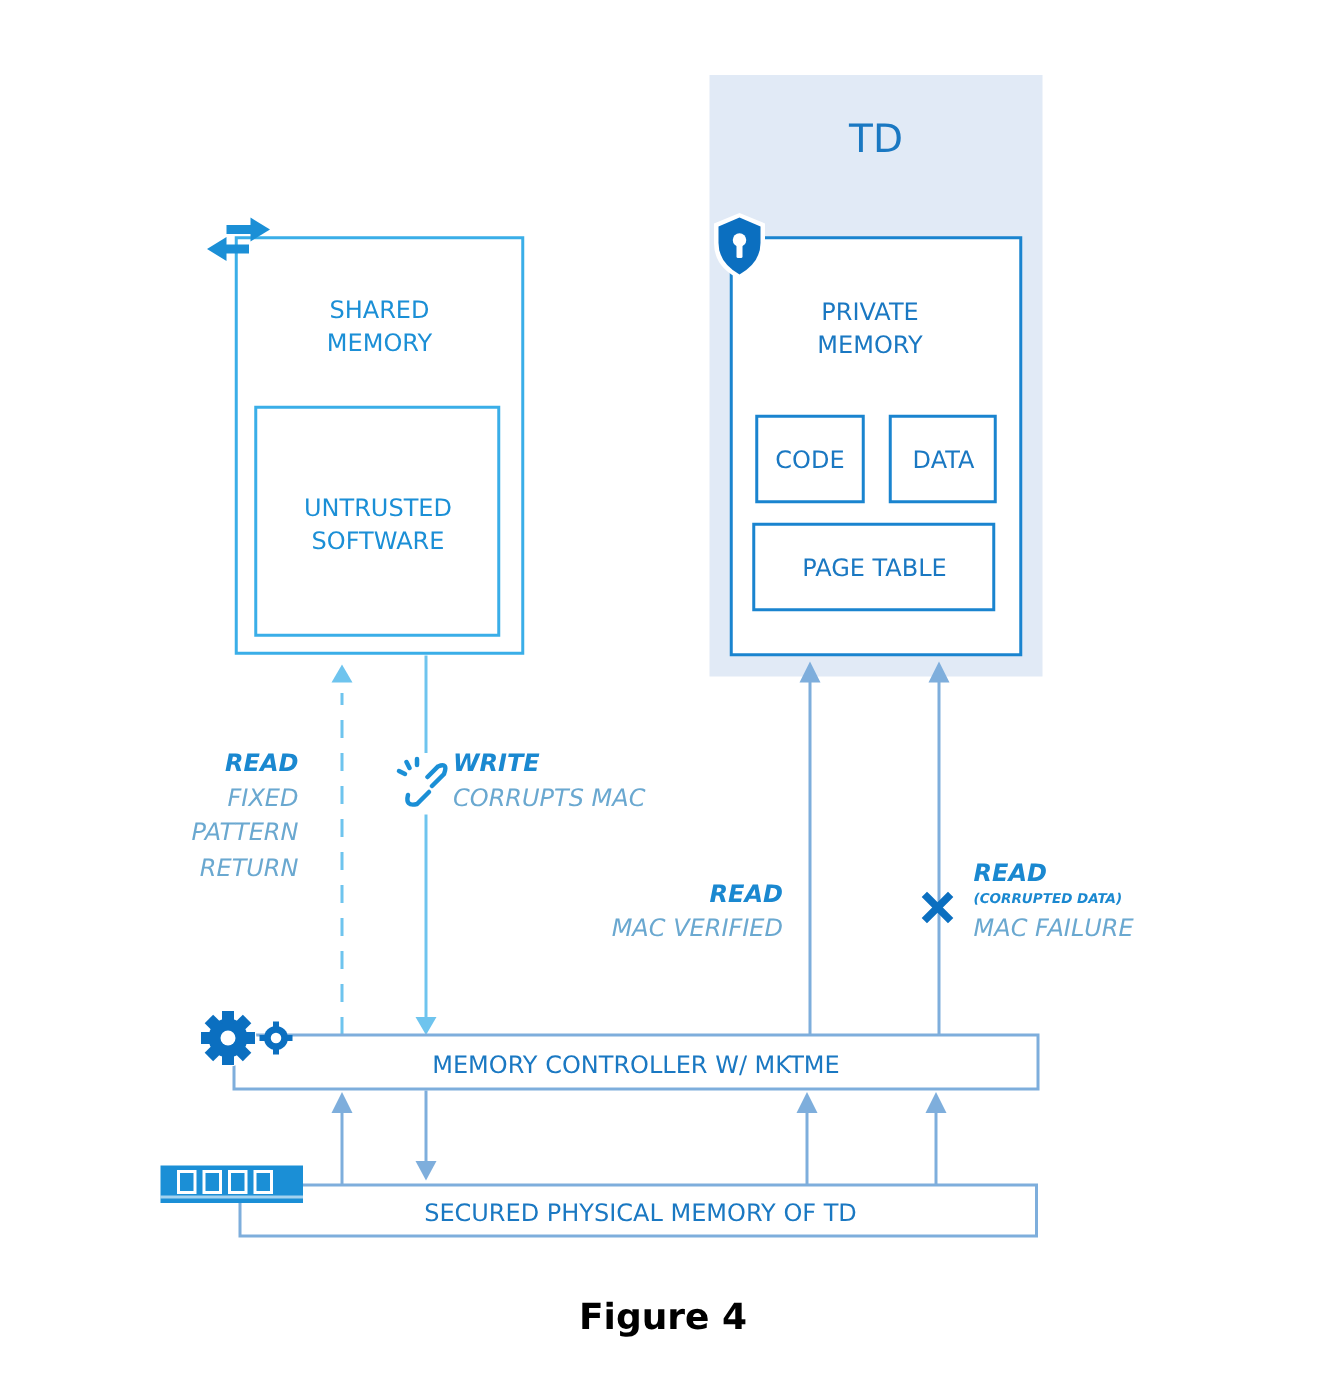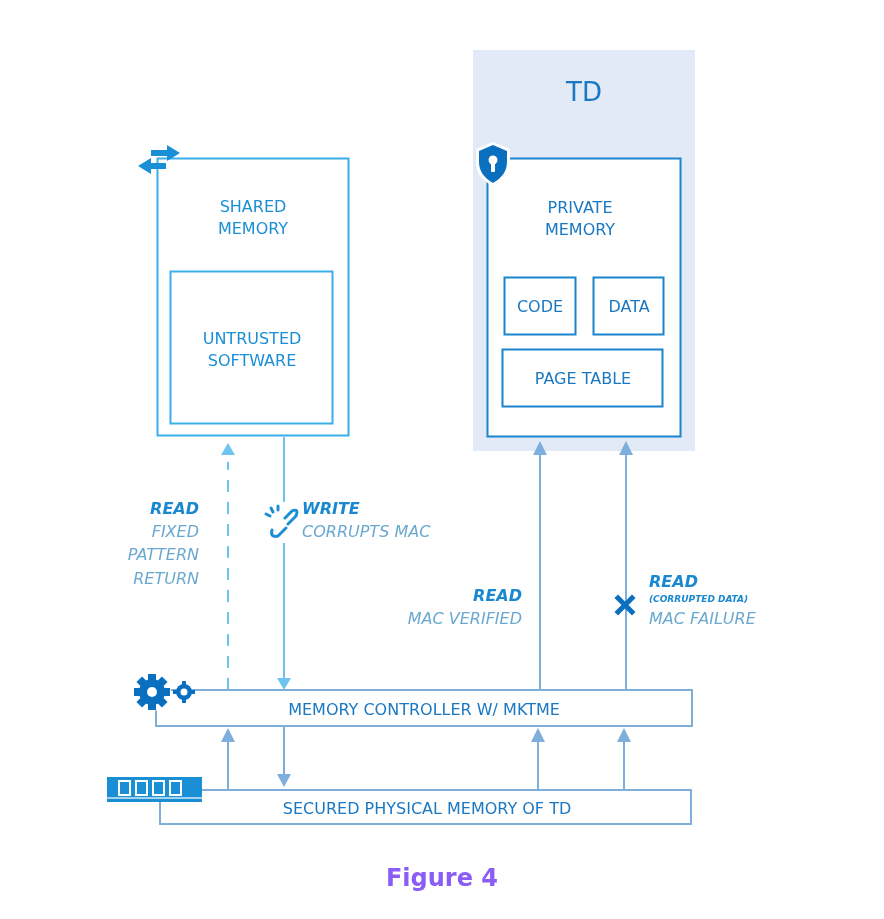--- a/index.html
+++ b/index.html
@@ -7,21 +7,21 @@
          font-family: "DejaVu Sans", sans-serif; }
   #diagram { position: absolute; left: 0; top: 0; }
   .lbl { font-family: "DejaVu Sans", sans-serif; }
   .box-label { font-size: 16px; fill: #1b8fd6; }
   .box-label-dark { font-size: 16px; fill: #1a78c2; }
   .flow-bold { font-size: 16px; font-weight: bold; font-style: italic; fill: #1a88d0; }
   .flow-ital { font-size: 16px; font-style: italic; fill: #6aa8d0; }
   .flow-tiny { font-size: 9px; font-weight: bold; font-style: italic; fill: #1a88d0; }
   .bar-label { font-size: 16px; fill: #1a78c2; }
   .caption { position: absolute; left: 0; width: 884px; top: 864px; text-align: center;
-             font-family: "DejaVu Sans", sans-serif; font-weight: bold; font-size: 24px; color: #8b5cf6; }
+             font-family: "DejaVu Sans", sans-serif; font-weight: bold; font-size: 24px; color: #000000; }
 </style>
 </head>
 <body>
 
 <svg id="diagram" width="884" height="919" viewBox="0 0 884 919">
   <defs>
     <marker id="ahLight" markerWidth="10" markerHeight="10" refX="5" refY="5" orient="auto" markerUnits="userSpaceOnUse">
       <path d="M0,0 L10,5 L0,10 z" fill="#6ec4ee"></path>
     </marker>
   </defs>

